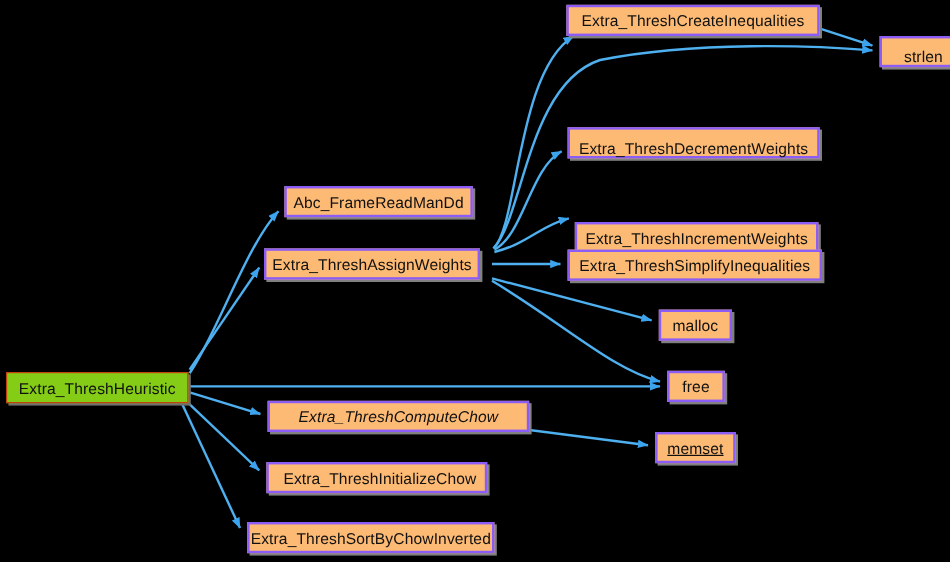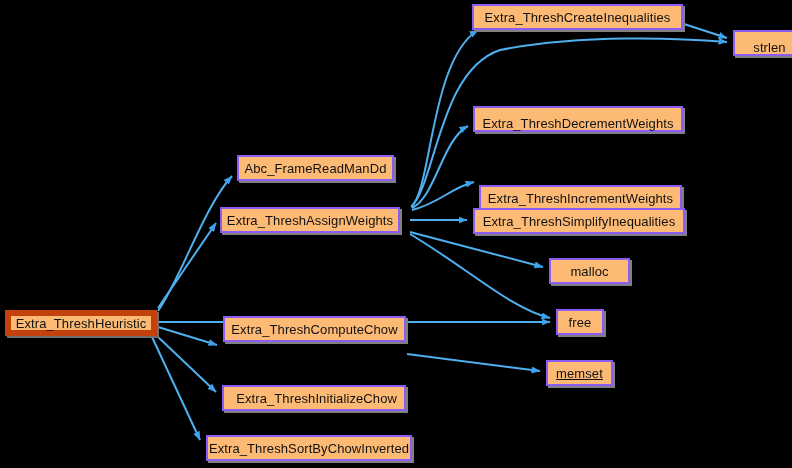--- a/index.html
+++ b/index.html
@@ -31,22 +31,22 @@
     display: flex;
     align-items: center;
     justify-content: center;
     color: #111111;
     font-size: 13px;
     line-height: 1;
     white-space: nowrap;
     z-index: 5;
   }
   .node.root {
-    background: #fdba74;
-    border: 6px solid #c2410c;
+    background: #84cc16;
+    border: 1px solid #c2410c;
     box-shadow: 2px 2px 0 0 #6e6e6e;
   }
   .node-label {
     padding: 0 7px;
     letter-spacing: 0.1px;
   }
 </style>
 </head>
 <body>
 
@@ -80,42 +80,42 @@
   <div id="node-group">
       <div class="node root" style="left: 5px; top: 310px; width: 152px; height: 26px;">
         <span class="node-label">Extra_ThreshHeuristic</span>
       </div>
       <div class="node" style="left: 237px; top: 155px; width: 157px; height: 26px;">
         <span class="node-label">Abc_FrameReadManDd</span>
       </div>
       <div class="node" style="left: 220px; top: 207px; width: 180px; height: 26px;">
         <span class="node-label">Extra_ThreshAssignWeights</span>
       </div>
-      <div class="node" style="left: 223px; top: 316px; width: 183px; height: 26px;">
+      <div class="node" style="left: 223px; top: 334px; width: 218px; height: 26px; font-style: italic;">
         <span class="node-label">Extra_ThreshComputeChow</span>
       </div>
       <div class="node" style="left: 222px; top: 385px; width: 184px; height: 26px; justify-content: flex-end;">
         <span class="node-label">Extra_ThreshInitializeChow</span>
       </div>
       <div class="node" style="left: 206px; top: 435px; width: 206px; height: 26px;">
         <span class="node-label">Extra_ThreshSortByChowInverted</span>
       </div>
       <div class="node" style="left: 472px; top: 4px; width: 211px; height: 26px;">
         <span class="node-label">Extra_ThreshCreateInequalities</span>
       </div>
       <div class="node" style="left: 473px; top: 106px; width: 210px; height: 26px; align-items: flex-end;">
         <span class="node-label">Extra_ThreshDecrementWeights</span>
       </div>
       <div class="node" style="left: 479px; top: 157px; width: 203px; height: 26px; margin-top: 28px;">
         <span class="node-label">Extra_ThreshIncrementWeights</span>
       </div>
       <div class="node" style="left: 473px; top: 208px; width: 212px; height: 26px; text-align: center;">
         <span class="node-label">Extra_ThreshSimplifyInequalities</span>
       </div>
-      <div class="node" style="left: 549px; top: 258px; width: 81px; height: 26px;">
+      <div class="node" style="left: 549px; top: 258px; width: 61px; height: 26px;">
         <span class="node-label">malloc</span>
       </div>
       <div class="node" style="left: 556px; top: 309px; width: 48px; height: 26px;">
         <span class="node-label">free</span>
       </div>
       <div class="node" style="left: 546px; top: 360px; width: 67px; height: 26px; text-decoration: underline;">
         <span class="node-label">memset</span>
       </div>
       <div class="node" style="left: 733px; top: 30px; width: 73px; height: 26px; align-items: flex-end;">
         <span class="node-label">strlen</span>

